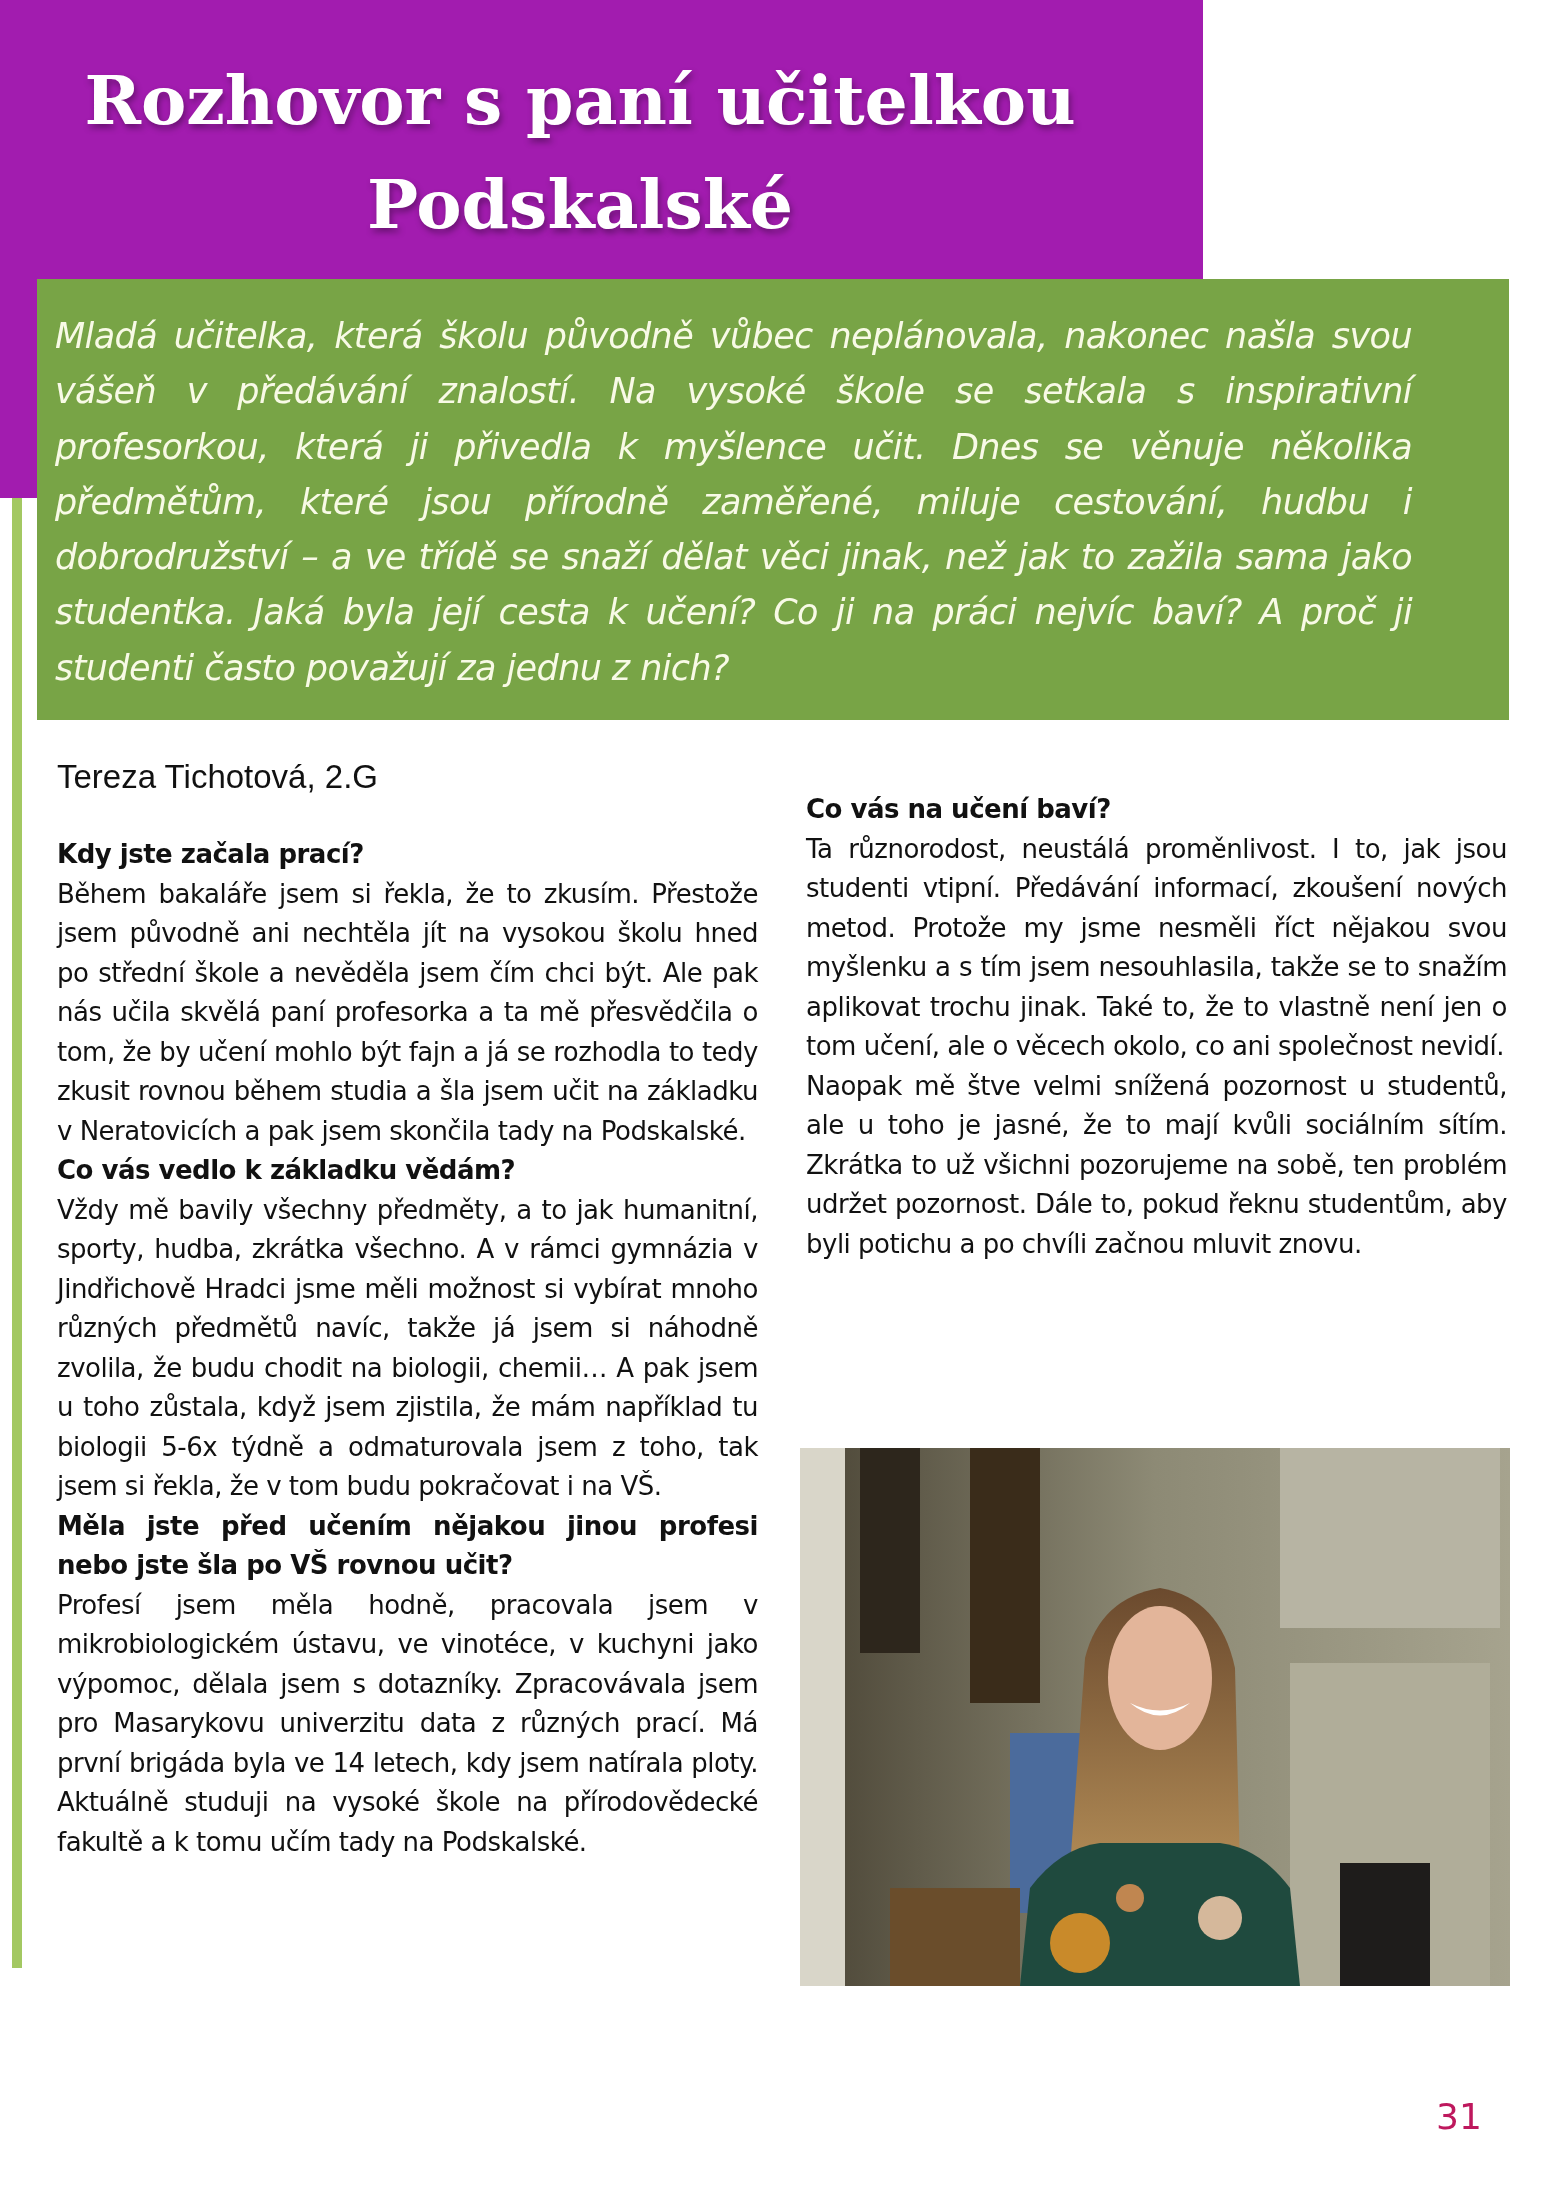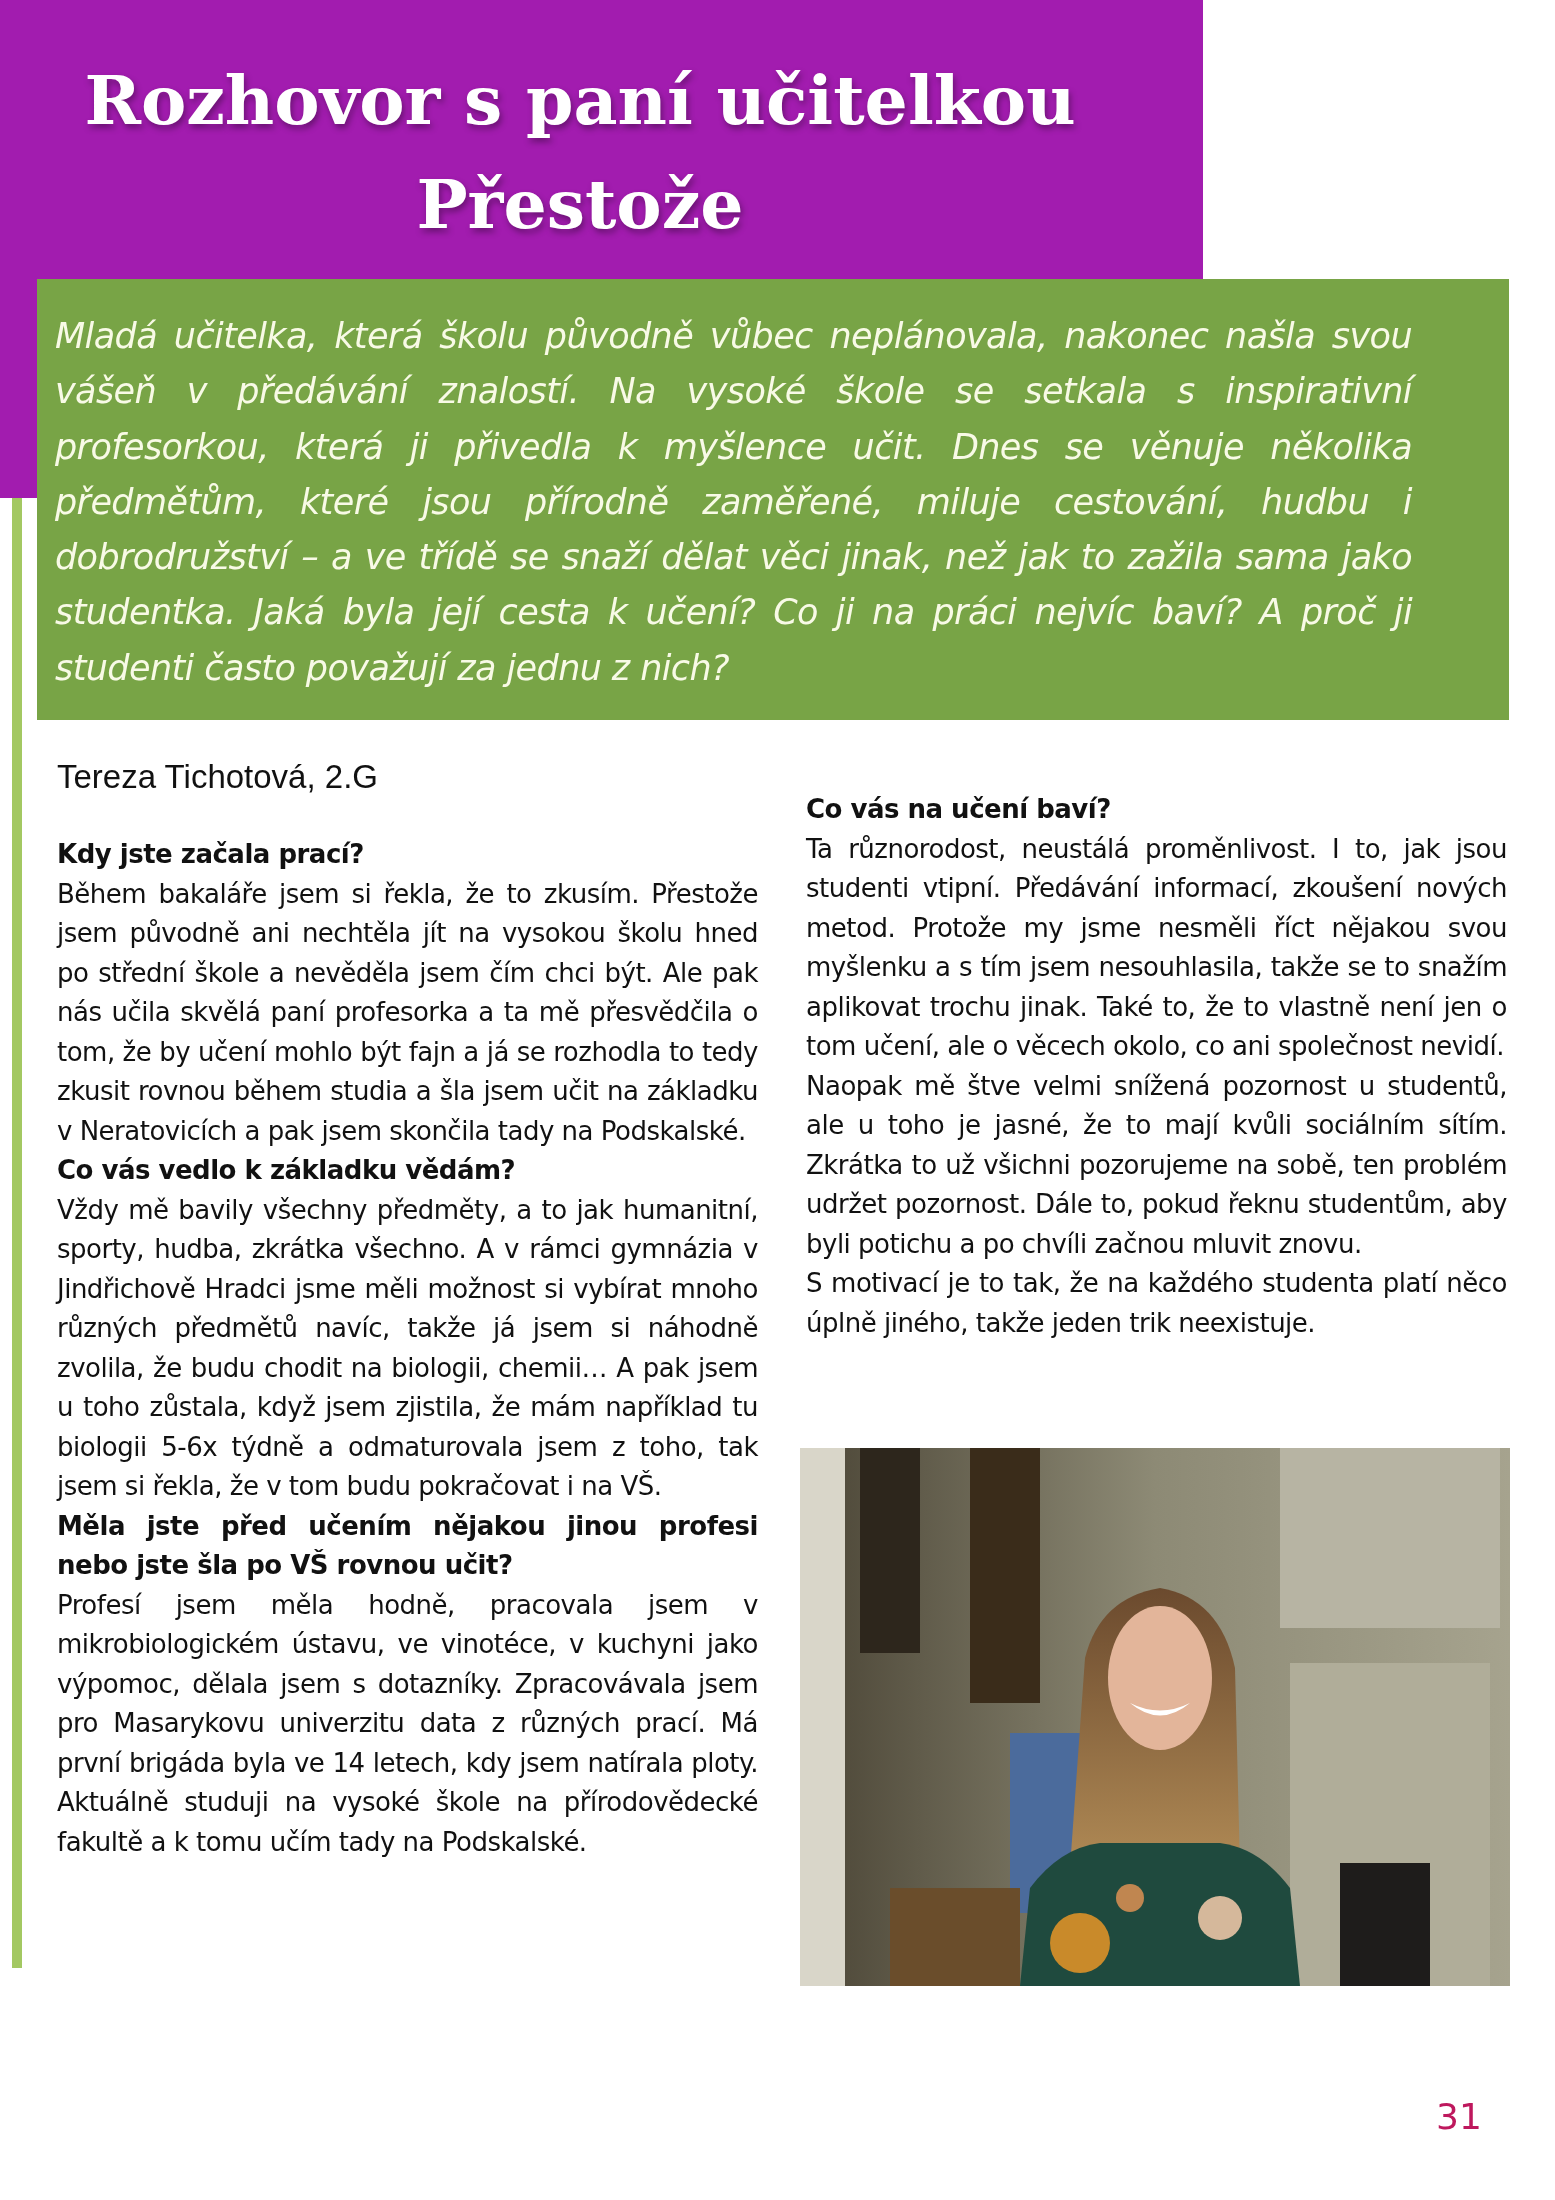--- a/index.html
+++ b/index.html
@@ -21,21 +21,21 @@
   .a { margin:0; }
   .photo { position:absolute; left:800px; top:1448px; width:710px; height:538px; overflow:hidden; background:#6e6a55; }
   .page-num { position:absolute; left:1436px; top:2096px; font-family:"DejaVu Sans", sans-serif; font-size:36px; color:#be185d; }
 </style>
 </head>
 <body>
 
 <div class="title-box">
   <div class="title">
     <div>Rozhovor s paní učitelkou</div>
-    <div>Přestože</div>
+    <div>Podskalské</div>
   </div>
 </div>
 <div class="stripe"></div>
 
 <div class="intro-box">
   <p class="intro">Mladá učitelka, která školu původně vůbec neplánovala, nakonec našla svou vášeň v předávání znalostí. Na vysoké škole se setkala s inspirativní profesorkou, která ji přivedla k myšlence učit. Dnes se věnuje několika předmětům, které jsou přírodně zaměřené, miluje cestování, hudbu i dobrodružství – a ve třídě se snaží dělat věci jinak, než jak to zažila sama jako studentka. Jaká byla její cesta k učení? Co ji na práci nejvíc baví? A proč ji studenti často považují za jednu z nich?</p>
 </div>
 
 <div class="author">Tereza Tichotová, 2.G</div>
 
@@ -45,21 +45,20 @@
   <p class="q">Co vás vedlo k základku vědám?</p>
   <p class="a">Vždy mě bavily všechny předměty, a to jak humanitní, sporty, hudba, zkrátka všechno. A v rámci gymnázia v Jindřichově Hradci jsme měli možnost si vybírat mnoho různých předmětů navíc, takže já jsem si náhodně zvolila, že budu chodit na biologii, chemii… A pak jsem u toho zůstala, když jsem zjistila, že mám například tu biologii 5-6x týdně a odmaturovala jsem z toho, tak jsem si řekla, že v tom budu pokračovat i na VŠ.</p>
   <p class="q">Měla jste před učením nějakou jinou profesi nebo jste šla po VŠ rovnou učit?</p>
   <p class="a">Profesí jsem měla hodně, pracovala jsem v mikrobiologickém ústavu, ve vinotéce, v kuchyni jako výpomoc, dělala jsem s dotazníky. Zpracovávala jsem pro Masarykovu univerzitu data z různých prací. Má první brigáda byla ve 14 letech, kdy jsem natírala ploty. Aktuálně studuji na vysoké škole na přírodovědecké fakultě a k tomu učím tady na Podskalské.</p>
 </div>
 
 <div class="col col-right">
   <p class="q">Co vás na učení baví?</p>
   <p class="a">Ta různorodost, neustálá proměnlivost. I to, jak jsou studenti vtipní. Předávání informací, zkoušení nových metod. Protože my jsme nesměli říct nějakou svou myšlenku a s tím jsem nesouhlasila, takže se to snažím aplikovat trochu jinak. Také to, že to vlastně není jen o tom učení, ale o věcech okolo, co ani společnost nevidí.</p>
   <p class="a">Naopak mě štve velmi snížená pozornost u studentů, ale u toho je jasné, že to mají kvůli sociálním sítím. Zkrátka to už všichni pozorujeme na sobě, ten problém udržet pozornost. Dále to, pokud řeknu studentům, aby byli potichu a po chvíli začnou mluvit znovu.</p>
-  <p class="a">S motivací je to tak, že na každého studenta platí něco úplně jiného, takže jeden trik neexistuje.</p>
 </div>
 
 <div class="photo" title="Portrait of smiling teacher with long hair in green floral blouse in an office">
   <svg width="710" height="538" viewBox="0 0 710 538">
     <defs>
       <linearGradient id="bg" x1="0" y1="0" x2="1" y2="0">
         <stop offset="0" stop-color="#4a4435"></stop>
         <stop offset="0.5" stop-color="#8d8a75"></stop>
         <stop offset="1" stop-color="#a6a38e"></stop>
       </linearGradient>

